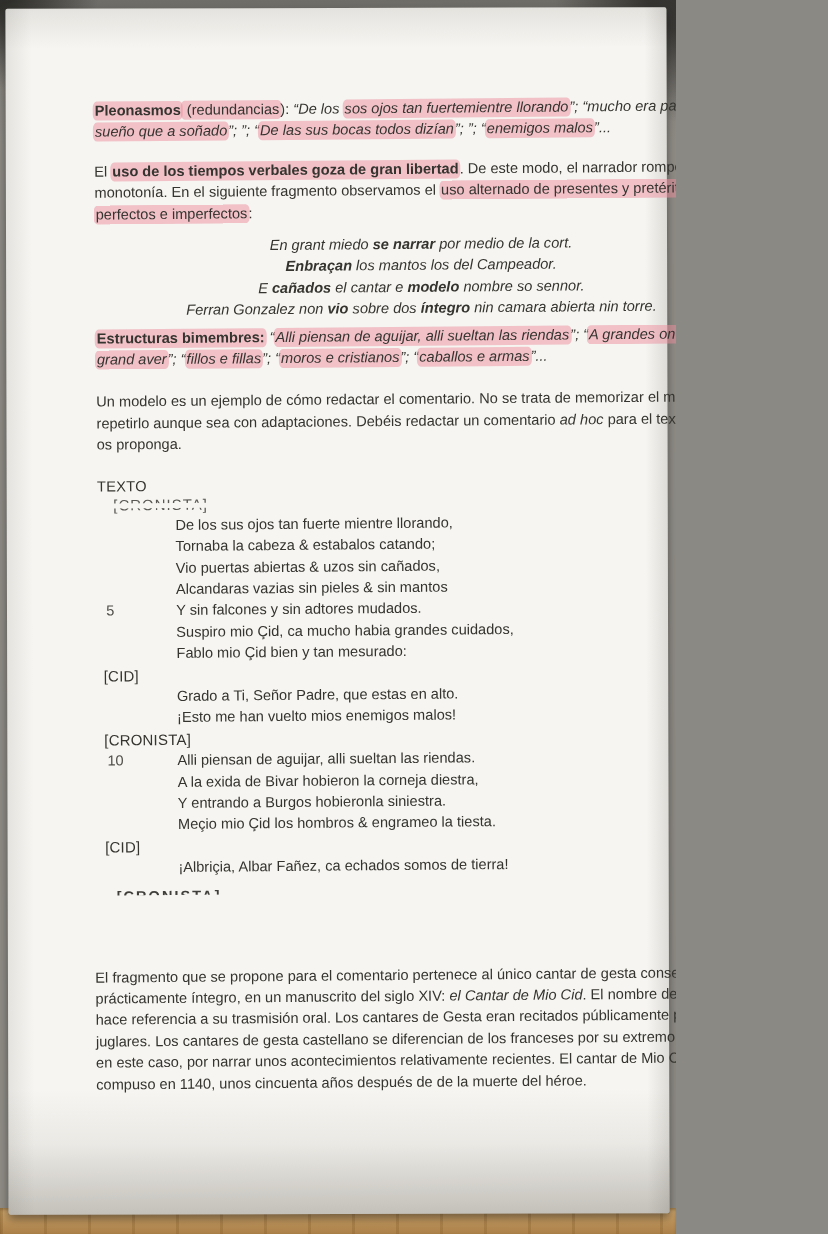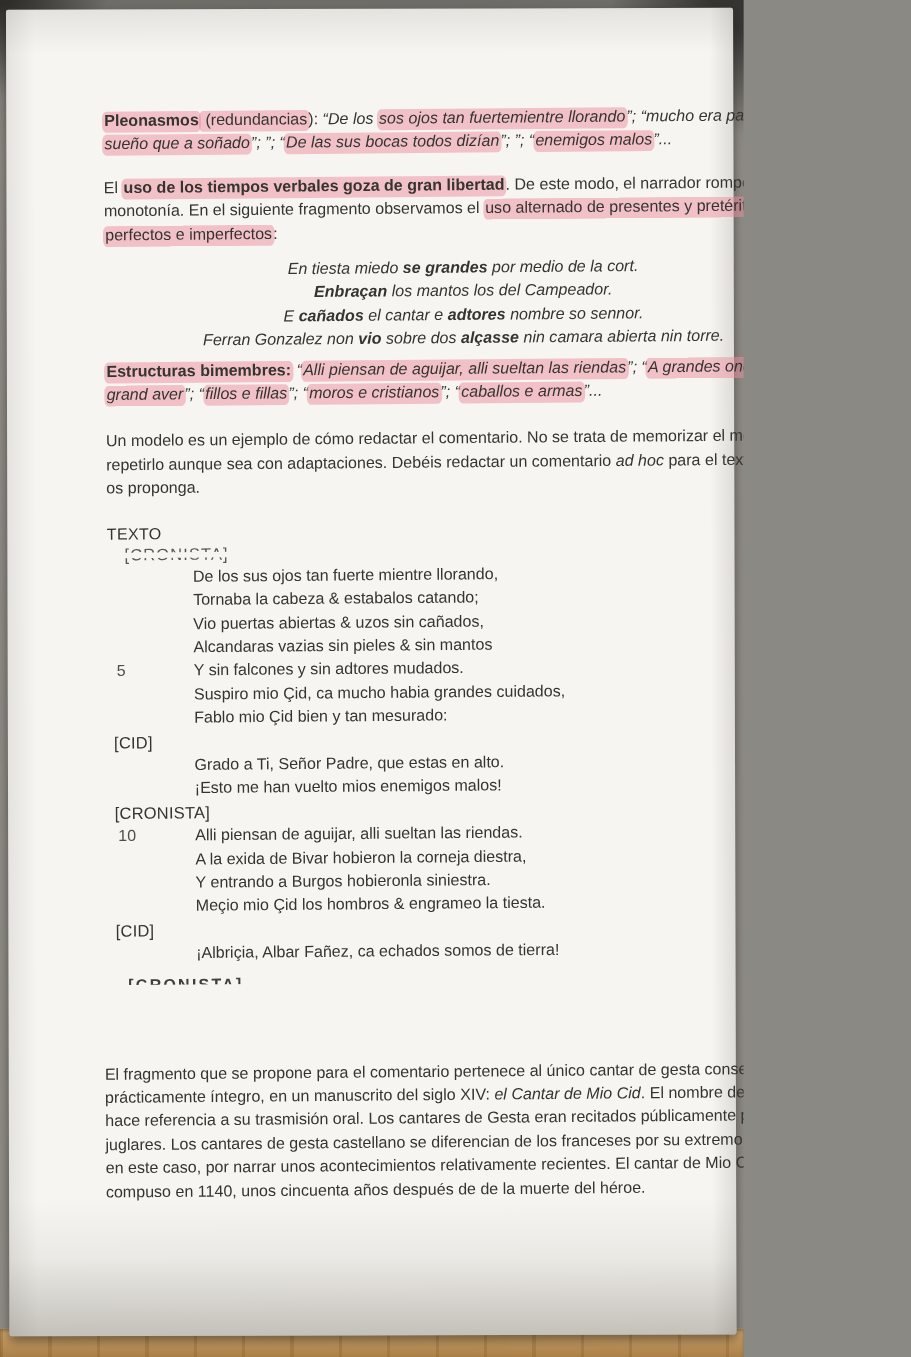--- a/index.html
+++ b/index.html
@@ -66,24 +66,24 @@
 <div class="scene">
   <div class="wood"></div>
   <div class="paper">
     <div class="content">
 
       <p class="para"><span class="s-b s-h">Pleonasmos</span><span class="s-h"> (redundancias</span><span>): </span><span class="s-i">“De los </span><span class="s-i s-h">sos ojos tan fuertemientre llorando</span><span class="s-i">”; “mucho era pagado del </span><span class="s-i s-h">sueño que a soñado</span><span class="s-i">”; ”; “</span><span class="s-i s-h">De las sus bocas todos dizían</span><span class="s-i">”; ”; “</span><span class="s-i s-h">enemigos malos</span><span class="s-i">”...</span></p>
 
       <p class="para p-tiempos"><span>El </span><span class="s-b s-h">uso de los tiempos verbales goza de gran libertad</span><span>. De este modo, el narrador rompe con la monotonía. En el siguiente fragmento observamos el </span><span class="s-h">uso alternado de presentes y pretéritos perfectos e imperfectos</span><span>:</span></p>
 
       <div class="verse">
-          <div class="verse-line"><span class="s-i">En tiesta miedo </span><span class="s-b s-i">se grandes</span><span class="s-i"> por medio de la cort.</span></div>
+          <div class="verse-line"><span class="s-i">En grant miedo </span><span class="s-b s-i">se narrar</span><span class="s-i"> por medio de la cort.</span></div>
           <div class="verse-line"><span class="s-b s-i">Enbraçan</span><span class="s-i"> los mantos los del Campeador.</span></div>
-          <div class="verse-line"><span class="s-i">E </span><span class="s-b s-i">cañados</span><span class="s-i"> el cantar e </span><span class="s-b s-i">adtores</span><span class="s-i"> nombre so sennor.</span></div>
-          <div class="verse-line"><span class="s-i">Ferran Gonzalez non </span><span class="s-b s-i">vio</span><span class="s-i"> sobre dos </span><span class="s-b s-i">alçasse</span><span class="s-i"> nin camara abierta nin torre.</span></div>
+          <div class="verse-line"><span class="s-i">E </span><span class="s-b s-i">cañados</span><span class="s-i"> el cantar e </span><span class="s-b s-i">modelo</span><span class="s-i"> nombre so sennor.</span></div>
+          <div class="verse-line"><span class="s-i">Ferran Gonzalez non </span><span class="s-b s-i">vio</span><span class="s-i"> sobre dos </span><span class="s-b s-i">íntegro</span><span class="s-i"> nin camara abierta nin torre.</span></div>
         </div>
 
       <p class="para p-estructuras"><span class="s-b s-h">Estructuras bimembres:</span><span class="s-i"> “</span><span class="s-i s-h">Alli piensan de aguijar, alli sueltan las riendas</span><span class="s-i">”; “</span><span class="s-i s-h">A grandes ondras e a grand aver</span><span class="s-i">”; “</span><span class="s-i s-h">fillos e fillas</span><span class="s-i">”; “</span><span class="s-i s-h">moros e cristianos</span><span class="s-i">”; “</span><span class="s-i s-h">caballos e armas</span><span class="s-i">”...</span></p>
 
       <p class="para p-modelo"><span>Un modelo es un ejemplo de cómo redactar el comentario. No se trata de memorizar el modelo y repetirlo aunque sea con adaptaciones. Debéis redactar un comentario </span><span class="s-i">ad hoc</span><span> para el texto que se os proponga.</span></p>
 
       <div class="texto">TEXTO</div>
 
       <div class="cut-top">[CRONISTA]</div>
 

